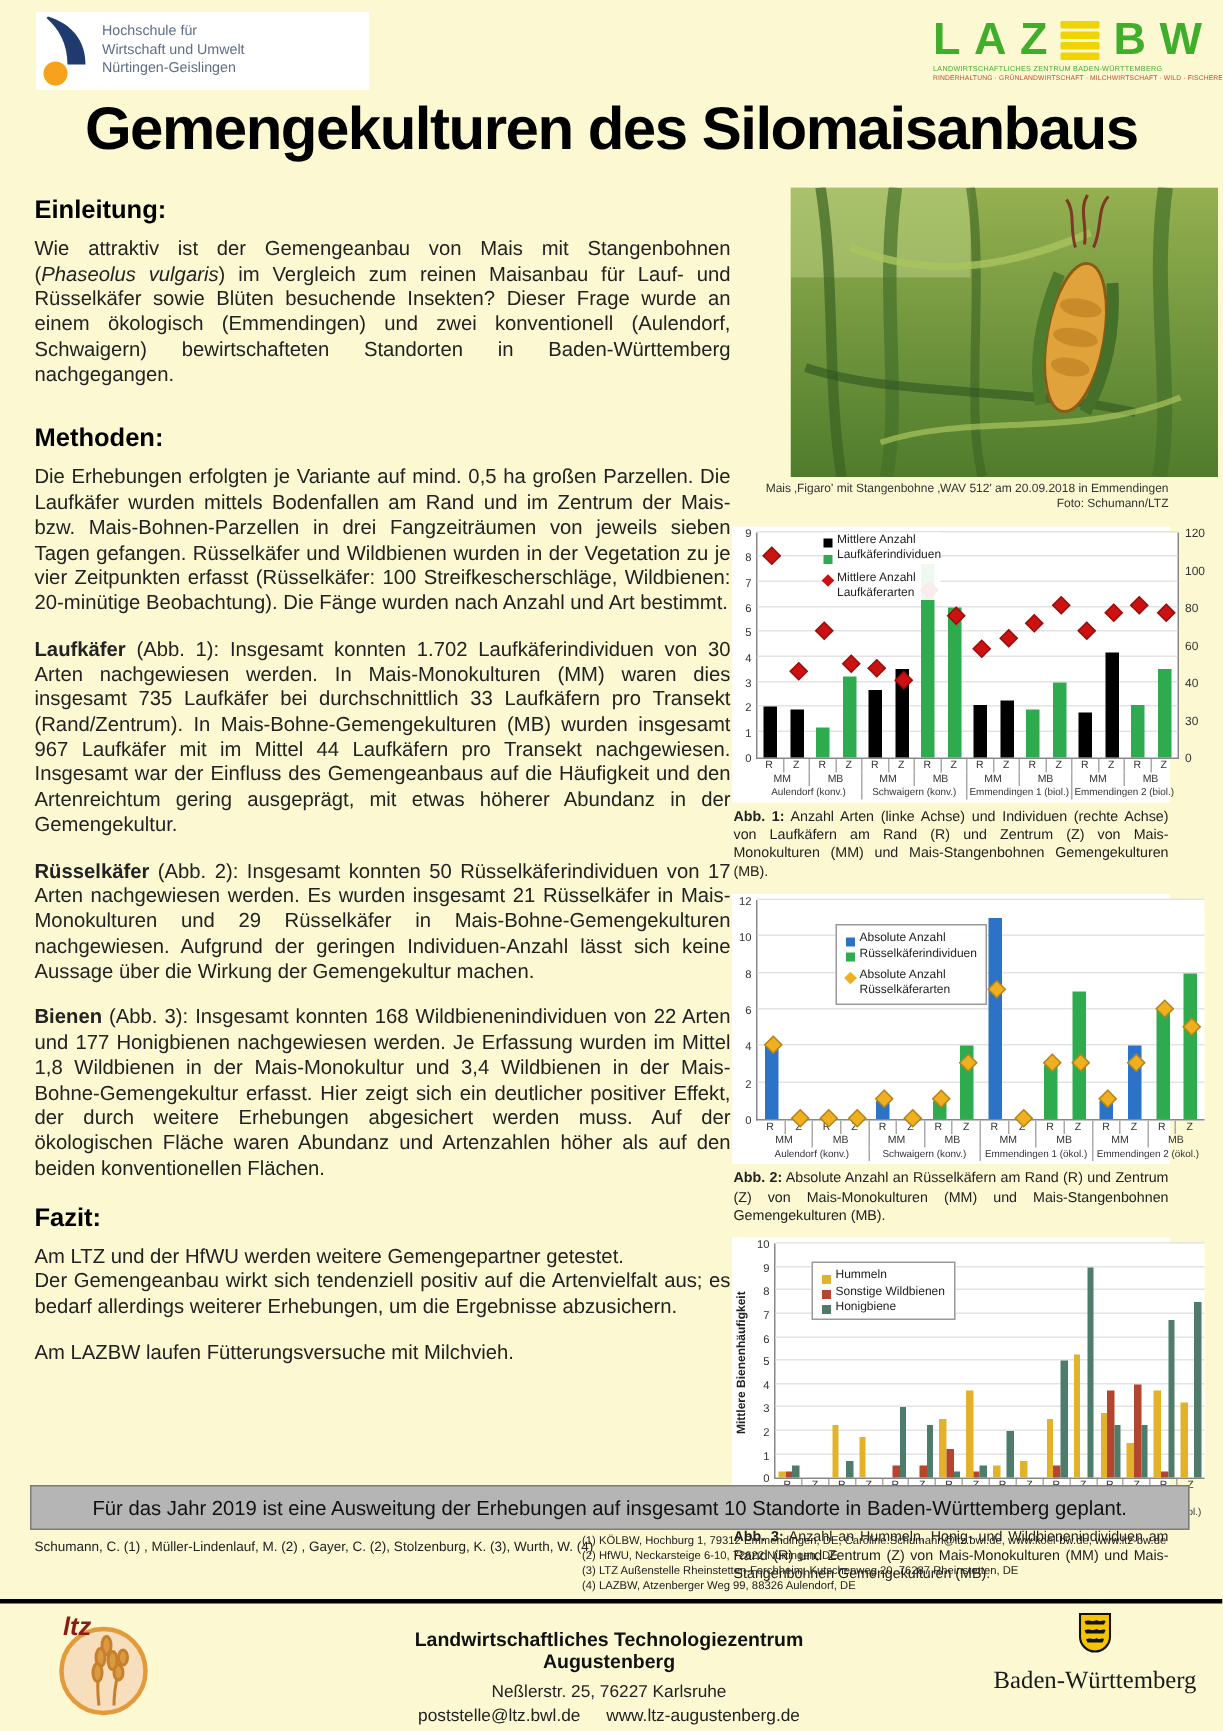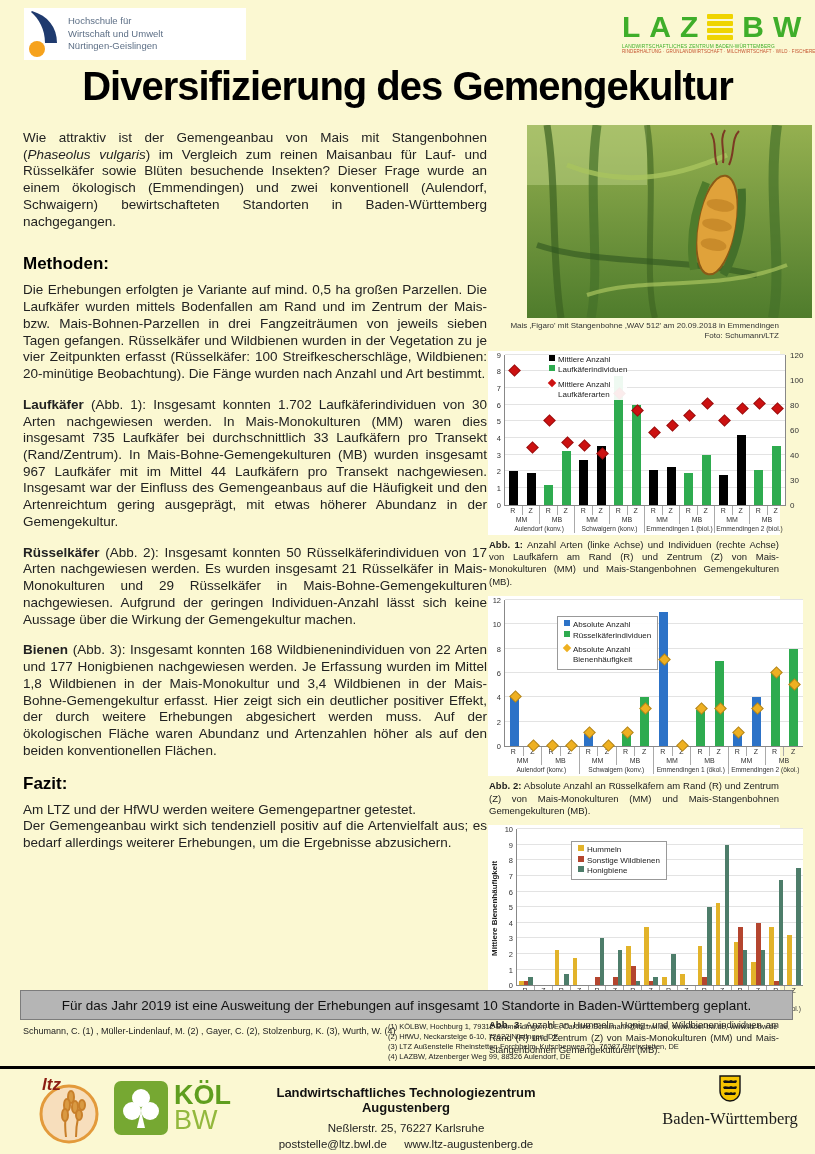--- a/index.html
+++ b/index.html
@@ -39,21 +39,21 @@
   .ycol{position:relative;flex:0 0 auto}
   .yt{position:absolute;right:3px;font-size:7.5px;color:#333}
   .ycol.r .yt{left:4px;right:auto;font-size:8px}
   .plot{position:relative;border-left:1px solid #888;border-bottom:1px solid #888;background:#fff;flex:0 0 auto}
   .plot.br{border-right:1px solid #888}
   .gl{position:absolute;left:0;right:0;height:1px;background:#e3e3e3}
   .slot{position:absolute;bottom:0;display:flex;align-items:flex-end;justify-content:center}
   .pt{position:absolute;width:7px;height:7px;transform:rotate(45deg);border:1px solid rgba(0,0,0,.25)}
   .legend{position:absolute;font-size:8px;line-height:1.3;color:#222;background:rgba(255,255,255,.92)}
   .legend.boxed{border:1px solid #999;padding:3px 6px}
-  .lgrow{display:flex;align-items:flex-start;gap:3px;white-space:nowrap}
+  .lgrow{display:flex;align-items:flex-end;gap:3px;white-space:nowrap}
   .lgrow.gap{margin-top:4px}
   .sw{width:6px;height:6px;display:inline-block;flex:0 0 auto}
   .sw.dm{transform:rotate(45deg)}
   .sw.none{visibility:hidden}
   .xrows{font-size:7px;color:#333}
   .xrow{display:grid}
   .xrow.r1{grid-template-columns:repeat(16,1fr)}
   .xrow.r2{grid-template-columns:repeat(8,1fr)}
   .xrow.r3{grid-template-columns:repeat(4,1fr)}
   .xc{text-align:center;padding:1px 0;white-space:nowrap}
@@ -110,35 +110,37 @@
         <span></span>
         <span></span>
       </span>
     <span>B</span>
     <span>W</span>
   </div>
   <div class="lazbw-sub1">LANDWIRTSCHAFTLICHES ZENTRUM   BADEN-WÜRTTEMBERG</div>
   <div class="lazbw-sub2">RINDERHALTUNG · GRÜNLANDWIRTSCHAFT · MILCHWIRTSCHAFT · WILD · FISCHEREI</div>
 </div>
 
-<div class="abs title">Diversifizierung des Gemengekultur</div>
+<div class="abs title">Gemengekulturen des Silomaisanbaus</div>
 
 <div class="abs leftcol">
+  <h2>Einleitung:</h2>
   <p class="para"><span>Wie attraktiv ist der Gemengeanbau von Mais mit Stangenbohnen (</span><i>Phaseolus vulgaris</i><span>) im Vergleich zum reinen Maisanbau für Lauf- und Rüsselkäfer sowie Blüten besuchende Insekten? Dieser Frage wurde an einem ökologisch (Emmendingen) und zwei konventionell (Aulendorf, Schwaigern) bewirtschafteten Standorten in Baden-Württemberg nachgegangen.</span></p>
 
   <h2 class="mt1">Methoden:</h2>
   <p class="para">Die Erhebungen erfolgten je Variante auf mind. 0,5 ha großen Parzellen. Die Laufkäfer wurden mittels Bodenfallen am Rand und im Zentrum der Mais- bzw. Mais-Bohnen-Parzellen in drei Fangzeiträumen von jeweils sieben Tagen gefangen. Rüsselkäfer und Wildbienen wurden in der Vegetation zu je vier Zeitpunkten erfasst (Rüsselkäfer: 100 Streifkescherschläge, Wildbienen: 20-minütige Beobachtung). Die Fänge wurden nach Anzahl und Art bestimmt.</p>
 
   <p class="para"><b>Laufkäfer</b><span> (Abb. 1): Insgesamt konnten 1.702 Laufkäferindividuen von 30 Arten nachgewiesen werden. In Mais-Monokulturen (MM) waren dies insgesamt 735 Laufkäfer bei durchschnittlich 33 Laufkäfern pro Transekt (Rand/Zentrum). In Mais-Bohne-Gemengekulturen (MB) wurden insgesamt 967 Laufkäfer mit im Mittel 44 Laufkäfern pro Transekt nachgewiesen. Insgesamt war der Einfluss des Gemengeanbaus auf die Häufigkeit und den Artenreichtum gering ausgeprägt, mit etwas höherer Abundanz in der Gemengekultur.</span></p>
   <p class="para"><b>Rüsselkäfer</b><span> (Abb. 2): Insgesamt konnten 50 Rüsselkäferindividuen von 17 Arten nachgewiesen werden. Es wurden insgesamt 21 Rüsselkäfer in Mais-Monokulturen und 29 Rüsselkäfer in Mais-Bohne-Gemengekulturen nachgewiesen. Aufgrund der geringen Individuen-Anzahl lässt sich keine Aussage über die Wirkung der Gemengekultur machen.</span></p>
   <p class="para"><b>Bienen</b><span> (Abb. 3): Insgesamt konnten 168 Wildbienenindividuen von 22 Arten und 177 Honigbienen nachgewiesen werden. Je Erfassung wurden im Mittel 1,8 Wildbienen in der Mais-Monokultur und 3,4 Wildbienen in der Mais-Bohne-Gemengekultur erfasst. Hier zeigt sich ein deutlicher positiver Effekt, der durch weitere Erhebungen abgesichert werden muss. Auf der ökologischen Fläche waren Abundanz und Artenzahlen höher als auf den beiden konventionellen Flächen.</span></p>
 
   <h2 class="mt3">Fazit:</h2>
   <p class="para plain">Am LTZ und der HfWU werden weitere Gemengepartner getestet.</p>
   <p class="para">Der Gemengeanbau wirkt sich tendenziell positiv auf die Artenvielfalt aus; es bedarf allerdings weiterer Erhebungen, um die Ergebnisse abzusichern.</p>
+  <p class="para plain">Am LAZBW laufen Fütterungsversuche mit Milchvieh.</p>
 </div>
 
 <div class="abs rightcol">
 
   <svg class="photo" viewBox="0 0 285 193">
     <defs>
       <linearGradient id="g1" x1="0" y1="0" x2="0" y2="1">
         <stop offset="0" stop-color="#95b050"></stop>
           <stop offset="1" stop-color="#4f7c2c"></stop>
       </linearGradient>
@@ -420,21 +422,21 @@
               <div class="lgrow ">
                 <span class="sw" style="background:#2eab4f"></span>
                 <span>Rüsselkäferindividuen</span>
               </div>
               <div class="lgrow gap">
                 <span class="sw dm" style="background:#eeb021"></span>
                 <span>Absolute Anzahl</span>
               </div>
               <div class="lgrow ">
                 <span class="sw none"></span>
-                <span>Bienenhäufigkeit</span>
+                <span>Rüsselkäferarten</span>
               </div>
             </div>
           </div>
         </div>
         <div class="xrows" style="margin-left:16px;width:298px">
           <div class="xrow r1">
             <div class="xc ">R</div>
             <div class="xc bl">Z</div>
             <div class="xc bl">R</div>
             <div class="xc bl">Z</div>
@@ -573,21 +575,21 @@
             <div class="slot" style="left:250.3px;width:17.9px">
               <div class="bar" style="width:4.6px;height:58.5px;background:#e2b32a"></div>
               <div class="bar" style="width:4.6px;height:3.9px;background:#b4452f"></div>
               <div class="bar" style="width:4.6px;height:105.3px;background:#4d7d6a"></div>
             </div>
             <div class="slot" style="left:268.1px;width:17.9px">
               <div class="bar" style="width:4.6px;height:50.7px;background:#e2b32a"></div>
               <div class="bar" style="width:4.6px;height:0.0px;background:#b4452f"></div>
               <div class="bar" style="width:4.6px;height:117.0px;background:#4d7d6a"></div>
             </div>
-            <div class="legend boxed" style="left:54px;top:12px">
+            <div class="legend boxed" style="left:24px;top:12px">
               <div class="lgrow ">
                 <span class="sw" style="background:#e2b32a"></span>
                 <span>Hummeln</span>
               </div>
               <div class="lgrow ">
                 <span class="sw" style="background:#b4452f"></span>
                 <span>Sonstige Wildbienen</span>
               </div>
               <div class="lgrow ">
                 <span class="sw" style="background:#4d7d6a"></span>
@@ -656,33 +658,20 @@
       <ellipse cx="33" cy="14" rx="3" ry="6"></ellipse>
         <ellipse cx="29" cy="22" rx="3" ry="6"></ellipse>
       <ellipse cx="37" cy="24" rx="3" ry="6"></ellipse>
         <ellipse cx="27" cy="32" rx="3" ry="6"></ellipse>
       <ellipse cx="44" cy="22" rx="3" ry="5"></ellipse>
         <ellipse cx="41" cy="32" rx="3" ry="5"></ellipse>
     </g>
   </svg>
   <div class="ltz-word">ltz</div>
 
-  <div class="koel">
-    <svg width="54" height="54" viewBox="0 0 54 54">
-      <rect width="54" height="54" rx="7" fill="#76a832"></rect>
-      <circle cx="27" cy="17" r="9" fill="#fff"></circle>
-      <circle cx="18" cy="30" r="9" fill="#fff"></circle>
-      <circle cx="36" cy="30" r="9" fill="#fff"></circle>
-      <path d="M27,30 L23,47 L31,47 Z" fill="#fff"></path>
-    </svg>
-    <div class="koel-text">
-      <div>KÖL</div>
-      <div class="bw">BW</div>
-    </div>
-  </div>
 
   <div class="f-center">
     <div class="f-org">Landwirtschaftliches Technologiezentrum Augustenberg</div>
     <div class="f-addr">Neßlerstr. 25, 76227 Karlsruhe</div>
     <div class="f-contact">
       <span>poststelle@ltz.bwl.de</span>
       <span>www.ltz-augustenberg.de</span>
     </div>
   </div>
 

